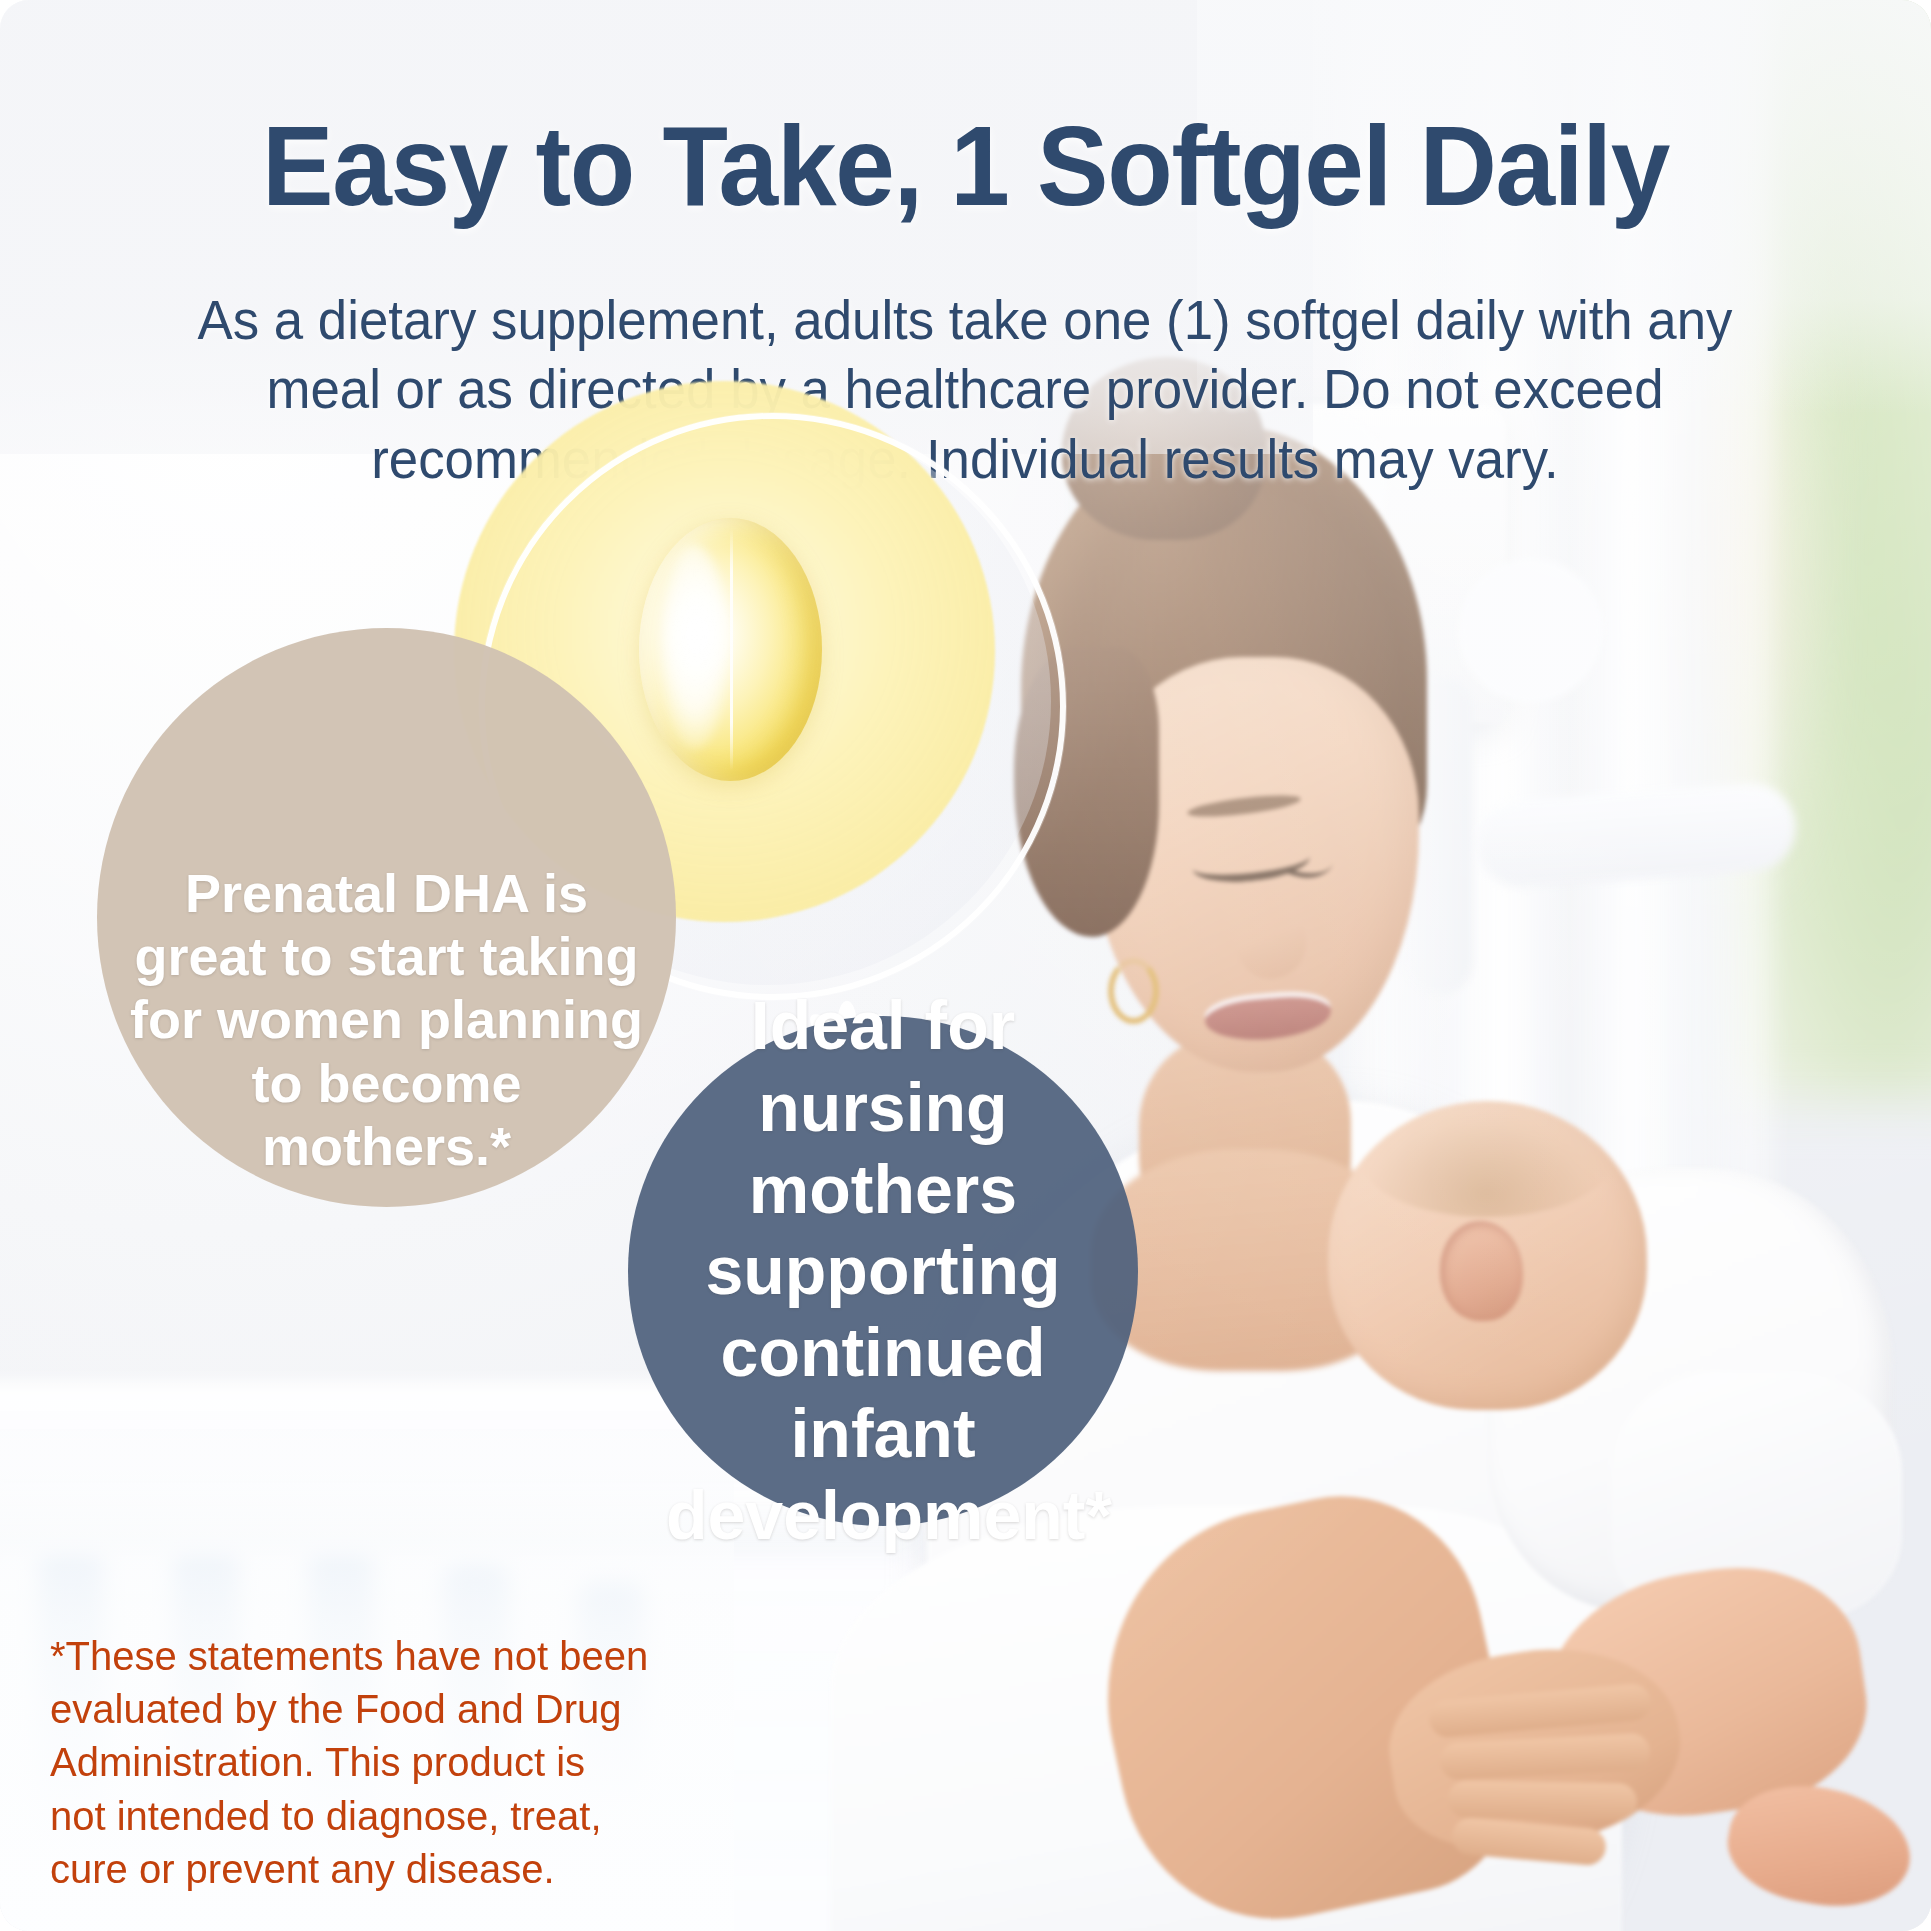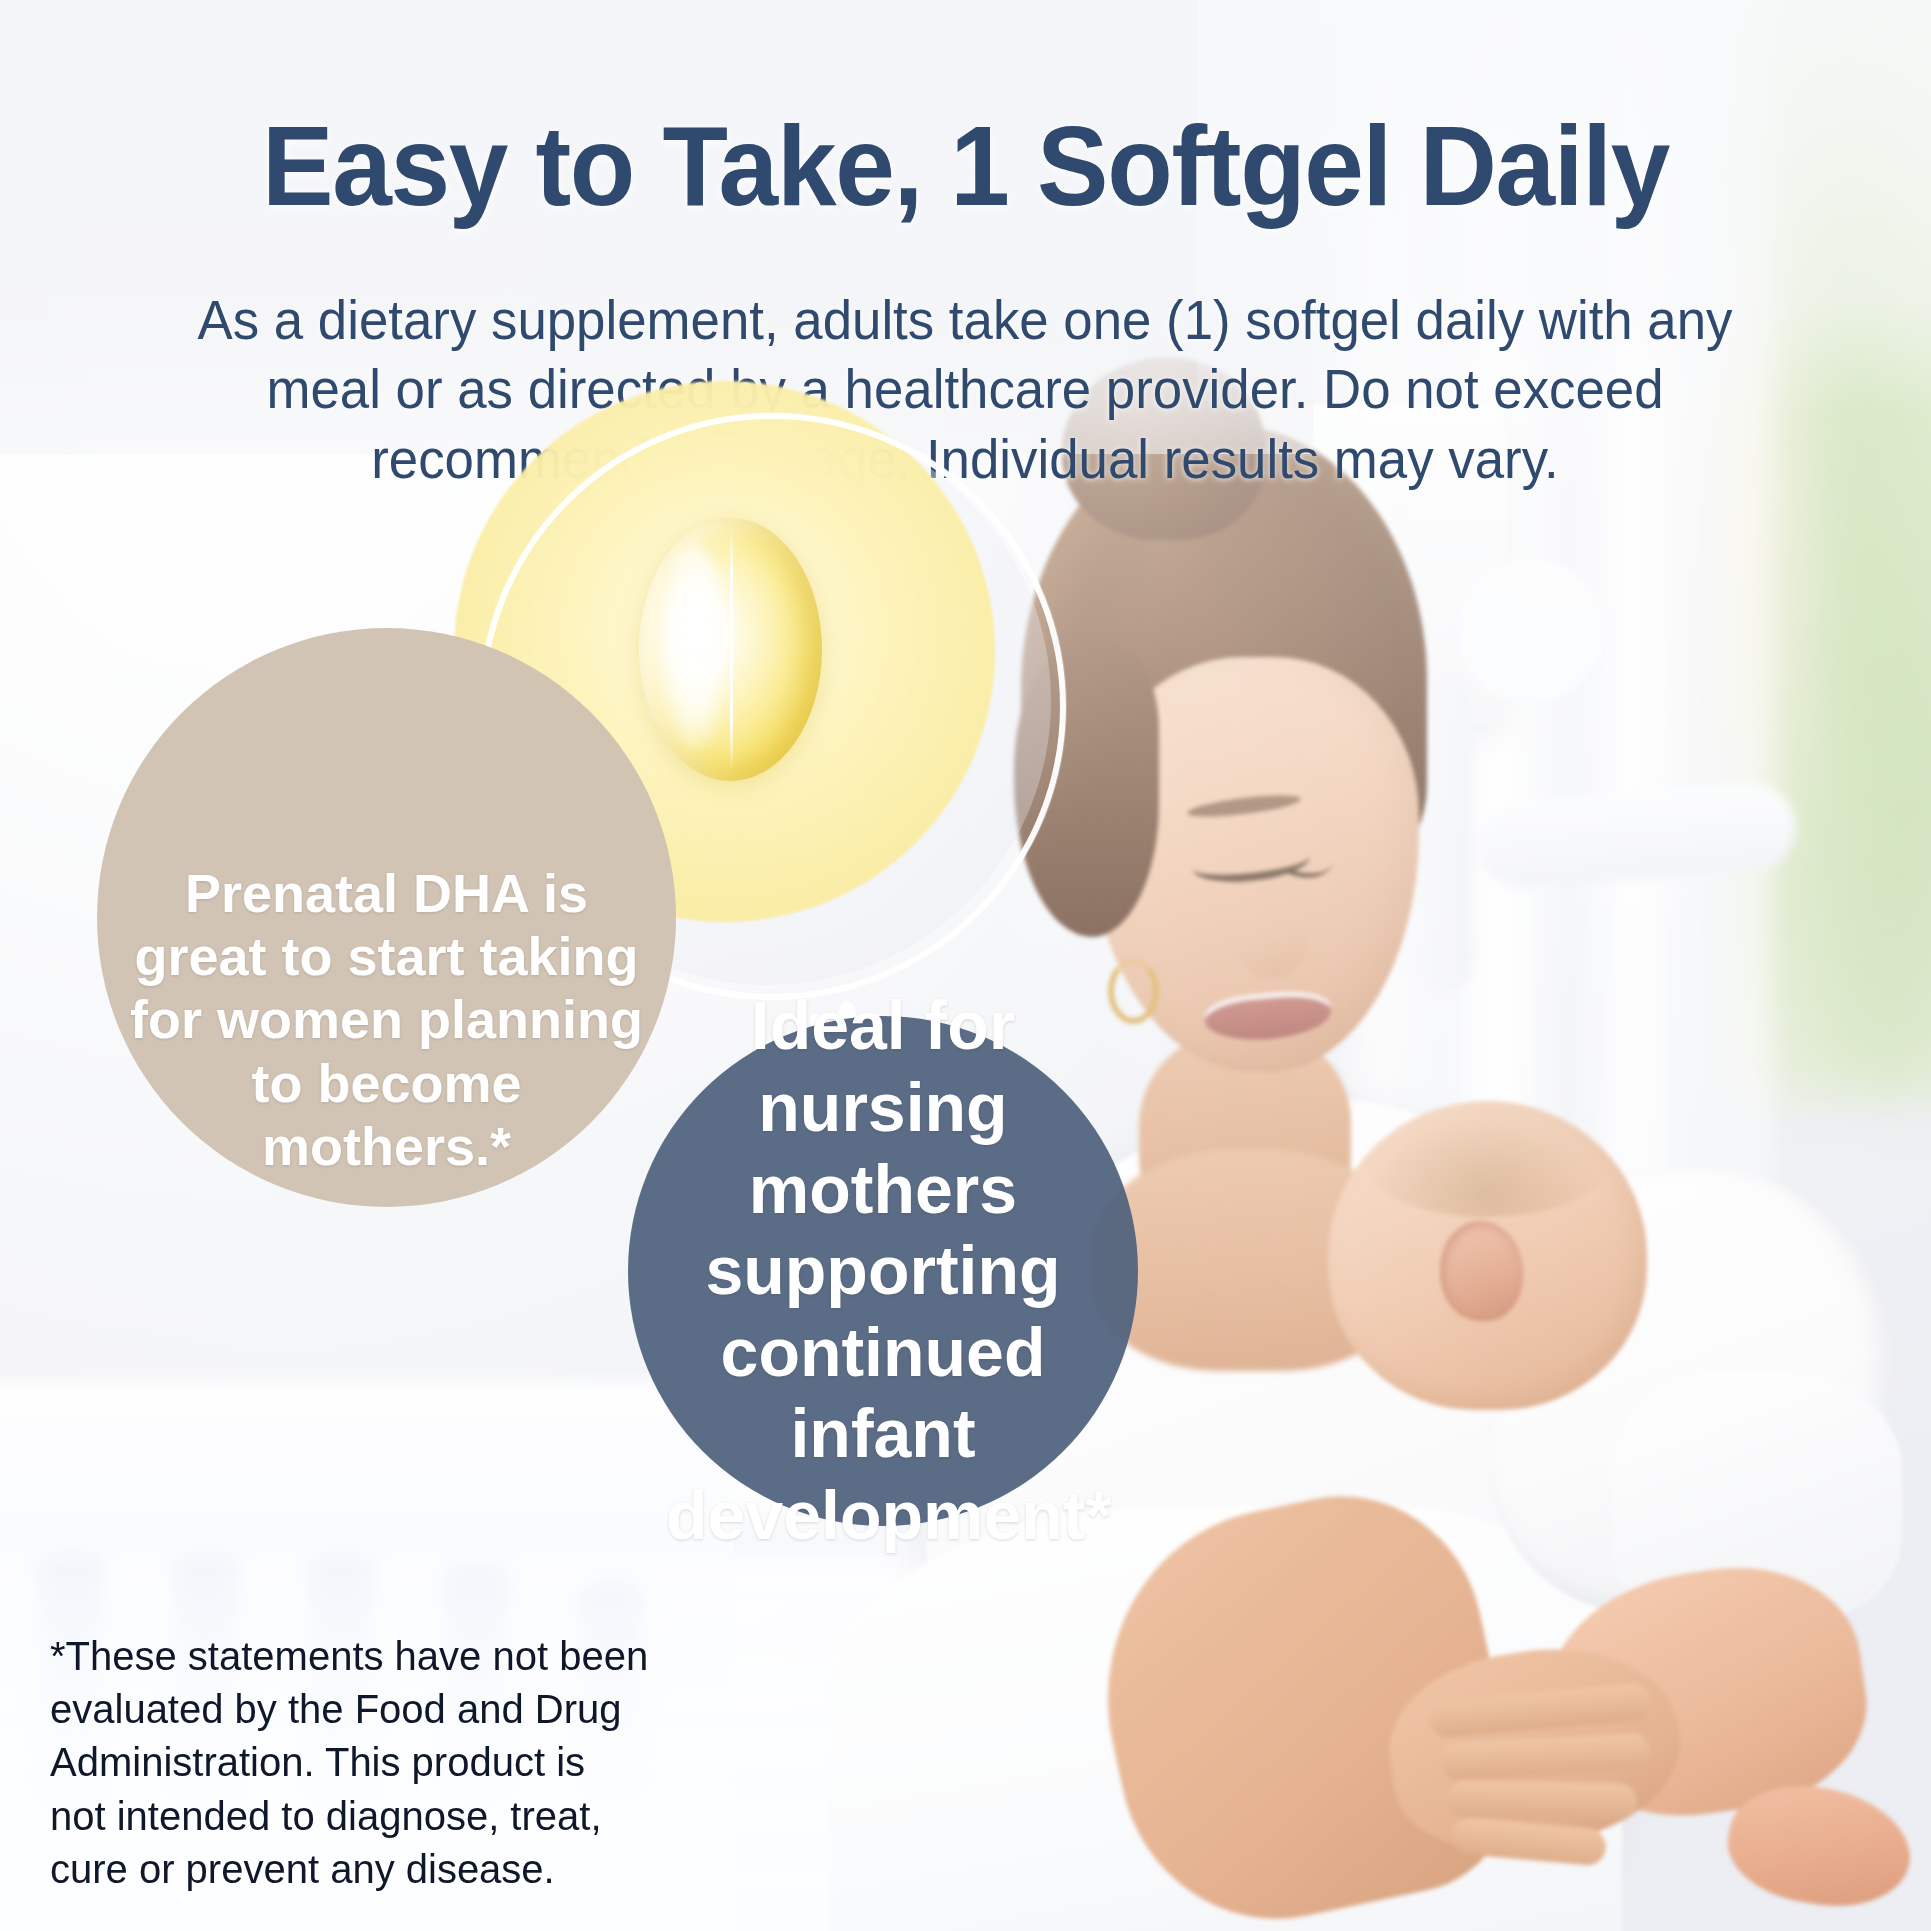--- a/index.html
+++ b/index.html
@@ -4,20 +4,21 @@
 <style>
   html,body{margin:0;padding:0;}
   body{
     width:1931px;height:1931px;overflow:hidden;
     font-family:"Liberation Sans", sans-serif;
     background:#ffffff;
   }
   #canvas{
     position:relative;width:1931px;height:1931px;overflow:hidden;
     background:#f2f3f6;
+    border-radius:29px;
   }
 
   
   .photo-layer{position:absolute;inset:0;overflow:hidden;}
 
   
   .bg-base{
     position:absolute;inset:0;
     background:
       radial-gradient(circle at 12% 18%, #ffffff 0%, #f4f5f8 38%, #eceef3 70%),
@@ -360,21 +361,21 @@
     left:628px;top:1016px;width:510px;height:510px;
     background:rgba(79,97,125,.93);
     font-size:68px;line-height:1.2;
   }
   .bubble-tan .btext{width:521px;}
   .bubble-blue .btext{width:434px;}
 
   
   .footer{
     position:absolute;left:50px;top:1630px;width:599px;
-    font-size:40px;line-height:1.33;color:#0f172a;font-weight:400;
+    font-size:40px;line-height:1.33;color:#c2410c;font-weight:400;
     text-shadow:0 1px 4.8px rgba(255,255,255,.75);
   }
 </style>
 </head>
 <body>
 
 <div id="canvas">
 
   <div class="photo-layer">
     <div class="bg-base"></div>

